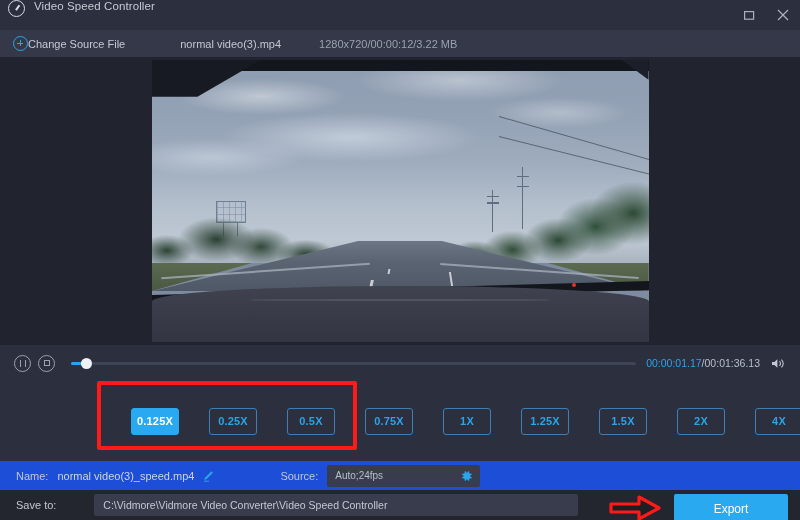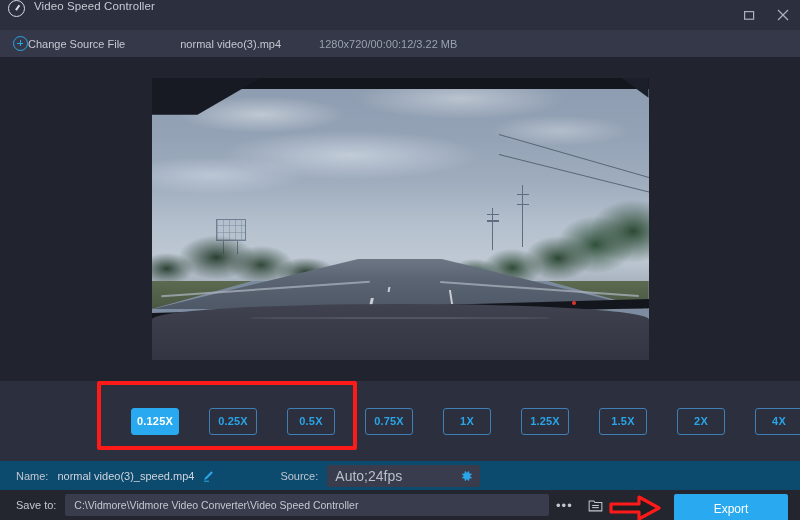--- a/index.html
+++ b/index.html
@@ -279,49 +279,50 @@
   .annot-box {
     position: absolute;
     left: 97px; top: 381px; width: 260px; height: 69px;
     border: 4px solid #ff1a1a; border-radius: 2px;
     pointer-events: none;
   }
 
   
   .outrow {
     height: 29px; min-height: 29px;
-    background: #0c4a6e;
+    background: #1d4ed8;
     display: flex; align-items: center;
     padding-left: 16px;
     font-size: 11px;
   }
   .lbl { color: #c2c7d2; }
   .name-val { color: #cfd4dd; margin-left: 9px; }
   .pencil-icon { margin-left: 8px; color: #2aa5e8; display: flex; }
   .out-label { margin-left: 65px; color: #c2c7d2; }
   .out-field {
     margin-left: 9px; width: 153px; height: 22px;
     background: #383c4c; border-radius: 2px;
     display: flex; align-items: center;
     padding: 0 8px;
-    color: #b9bfcb; font-size: 14px;
+    color: #b9bfcb; font-size: 10px;
     position: relative;
   }
   .gear-icon {
     position: absolute; right: 7px; top: 50%;
     transform: translateY(-50%);
     color: #2aa5e8; display: flex;
   }
   .saverow {
     height: 30px; min-height: 30px;
     background: #23262f;
     display: flex; align-items: center;
     padding-left: 16px;
     font-size: 11px;
     position: relative;
+    gap: 29px;
   }
   .path-field {
     margin-left: 9px; width: 484px; height: 22px;
     background: #383c4c; border-radius: 2px;
     display: flex; align-items: center;
     padding: 0 9px;
     color: #c3c8d2; font-size: 10.5px;
   }
   .dots-btn {
     width: 26px; height: 22px;
@@ -399,20 +400,43 @@
       <div class="wiper"></div>
       <div class="wiper2"></div>
       <div class="hood"></div>
       <div class="roof"></div>
       <div class="mirror"></div>
       <div class="corner-tr"></div>
       <div class="red-dot"></div>
     </div>
   </div>
 
+  <div class="playbar">
+    <div class="circ-btn">
+      <div class="pause-glyph"></div>
+    </div>
+    <div class="circ-btn">
+      <div class="stop-glyph"></div>
+    </div>
+    <div class="slider-wrap">
+      <div class="slider-track"></div>
+      <div class="slider-fill"></div>
+      <div class="slider-knob"></div>
+    </div>
+    <div class="time-cur">00:00:01.17</div>
+    <div class="time-sep">/</div>
+    <div class="time-tot">00:01:36.13</div>
+    <div class="vol-icon">
+      <svg width="15" height="13" viewBox="0 0 15 13">
+        <path d="M1 5 H3.4 L6.4 2.2 V10.8 L3.4 8 H1 Z" fill="currentColor"></path>
+        <path d="M8.4 4.2 A3 3 0 0 1 8.4 8.8" fill="none" stroke="currentColor" stroke-width="1.1"></path>
+        <path d="M10.4 2.6 A5.2 5.2 0 0 1 10.4 10.4" fill="none" stroke="currentColor" stroke-width="1.1"></path>
+      </svg>
+    </div>
+  </div>
 
   <div class="speedrow">
     <div class="speed-btn active">0.125X</div>
     <div class="speed-btn">0.25X</div>
     <div class="speed-btn">0.5X</div>
     <div class="speed-btn">0.75X</div>
     <div class="speed-btn">1X</div>
     <div class="speed-btn">1.25X</div>
     <div class="speed-btn">1.5X</div>
     <div class="speed-btn">2X</div>

